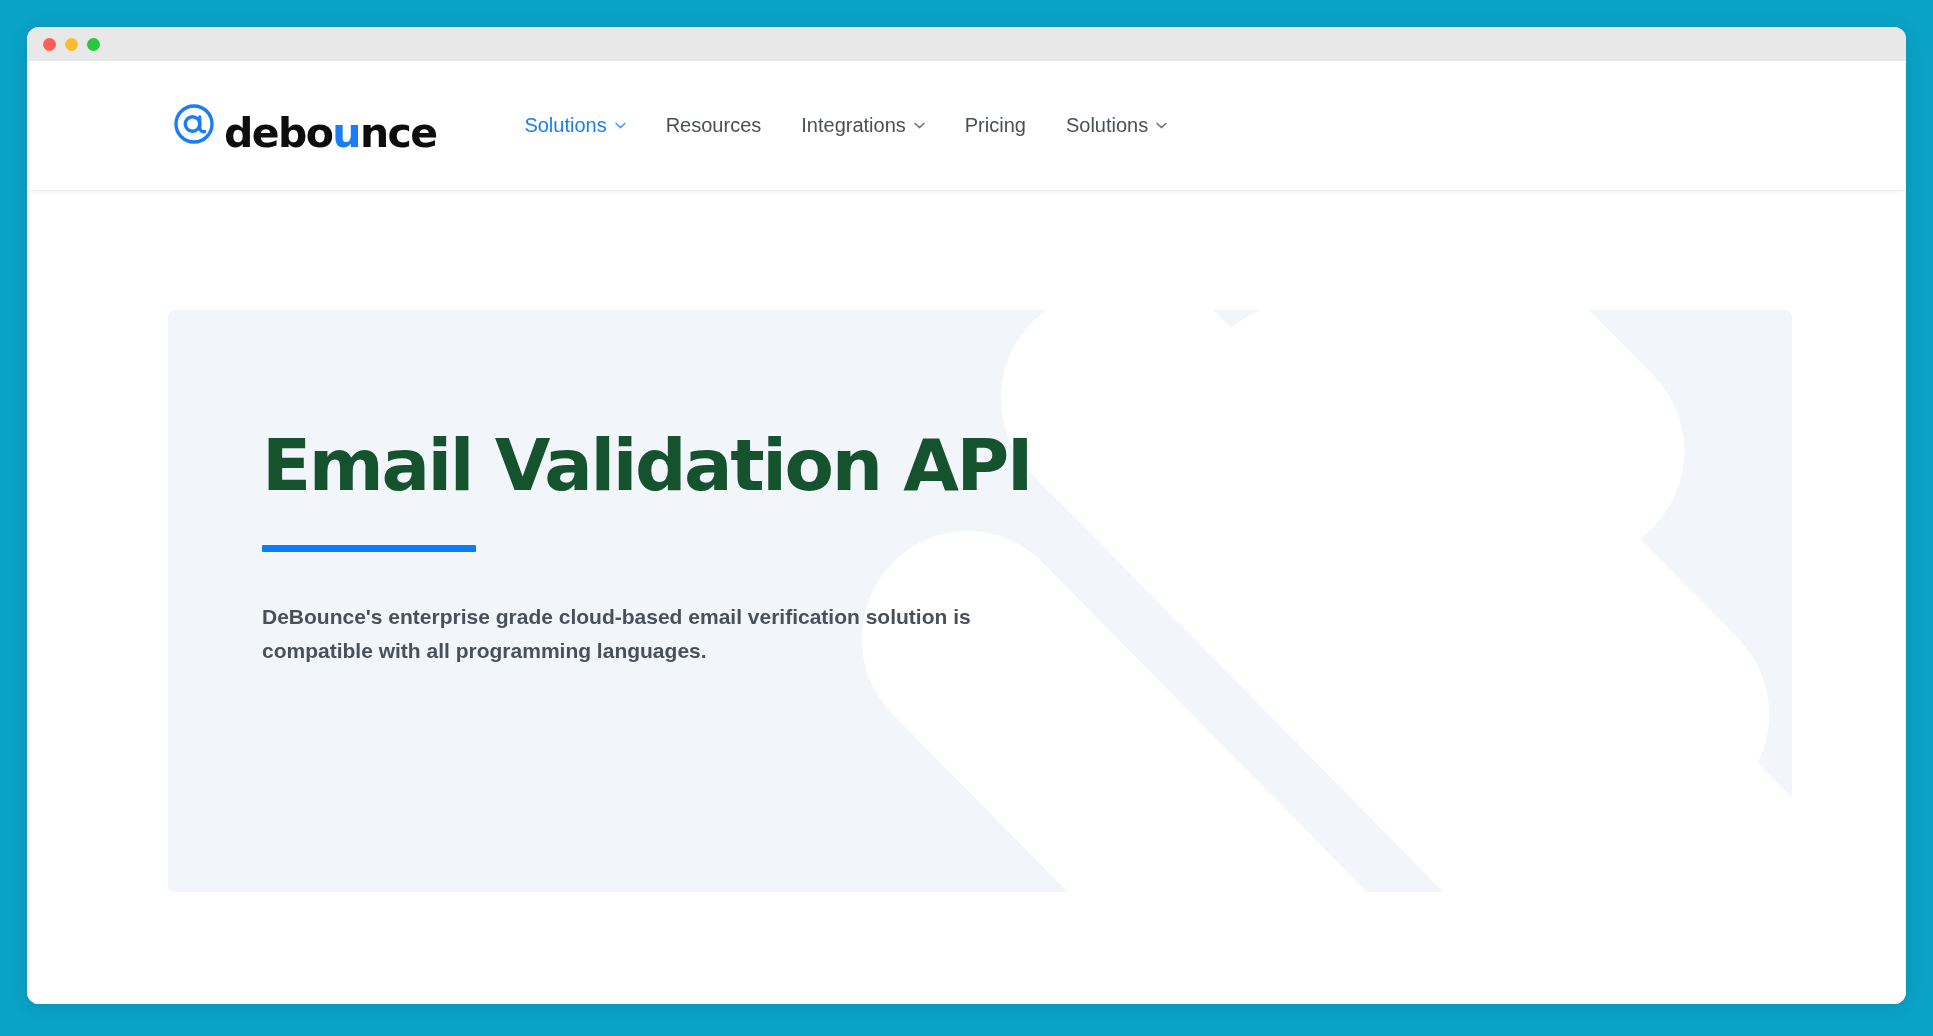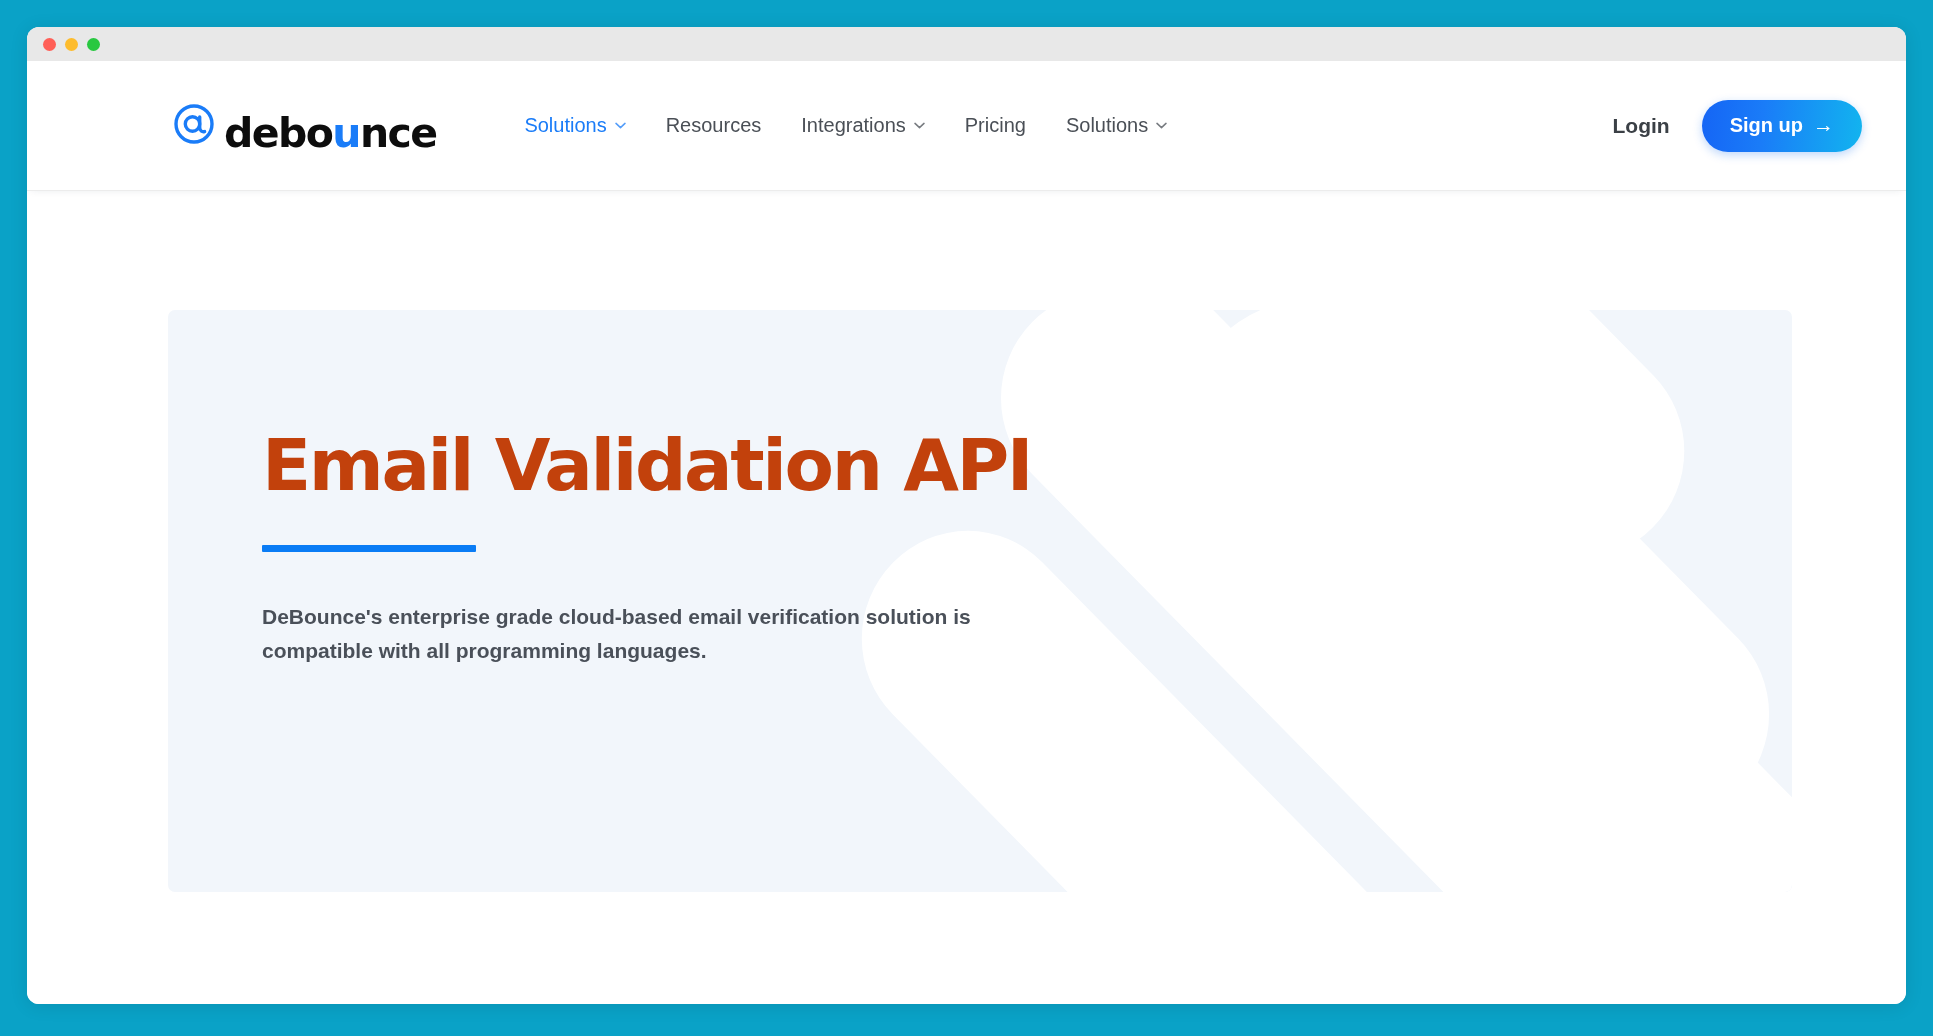--- a/index.html
+++ b/index.html
@@ -193,21 +193,21 @@
     position: relative;
     z-index: 2;
     padding: 119px 0 0 94px;
   }
   #hero-title {
     font-family: "DejaVu Sans", sans-serif;
     font-size: 72px;
     font-weight: 700;
     letter-spacing: -2.4px;
     line-height: 1.02;
-    color: #c2410c;
+    color: #14532d;
   }
   #hero-rule {
     margin-top: 43px;
     width: 214px;
     height: 7px;
     background: #0a7cf5;
     border-radius: 1px;
   }
   #hero-desc {
     margin-top: 48px;
@@ -272,27 +272,20 @@
 
           <a class="nav-item">
             <span>Solutions</span>
             <svg class="chev" viewBox="0 0 11 7" aria-hidden="true">
               <path d="M1 1.4 L5.5 5.6 L10 1.4" fill="none" stroke="currentColor" stroke-width="1.5" stroke-linecap="round" stroke-linejoin="round"></path>
             </svg>
           </a>
 
         </nav>
 
-        <div id="header-actions">
-          <a id="login-link">Login</a>
-          <button id="signup-button">
-            <span>Sign up</span>
-            <span class="arrow">→</span>
-          </button>
-        </div>
 
       </div>
 
       <div id="hero-wrap">
         <div id="hero-card">
 
           <svg id="hero-decor" viewBox="0 0 1650 582" preserveAspectRatio="none" aria-hidden="true">
             <defs>
               <clipPath id="heroClip">
                 <rect x="0" y="0" width="1650" height="582" rx="7" ry="7"></rect>

